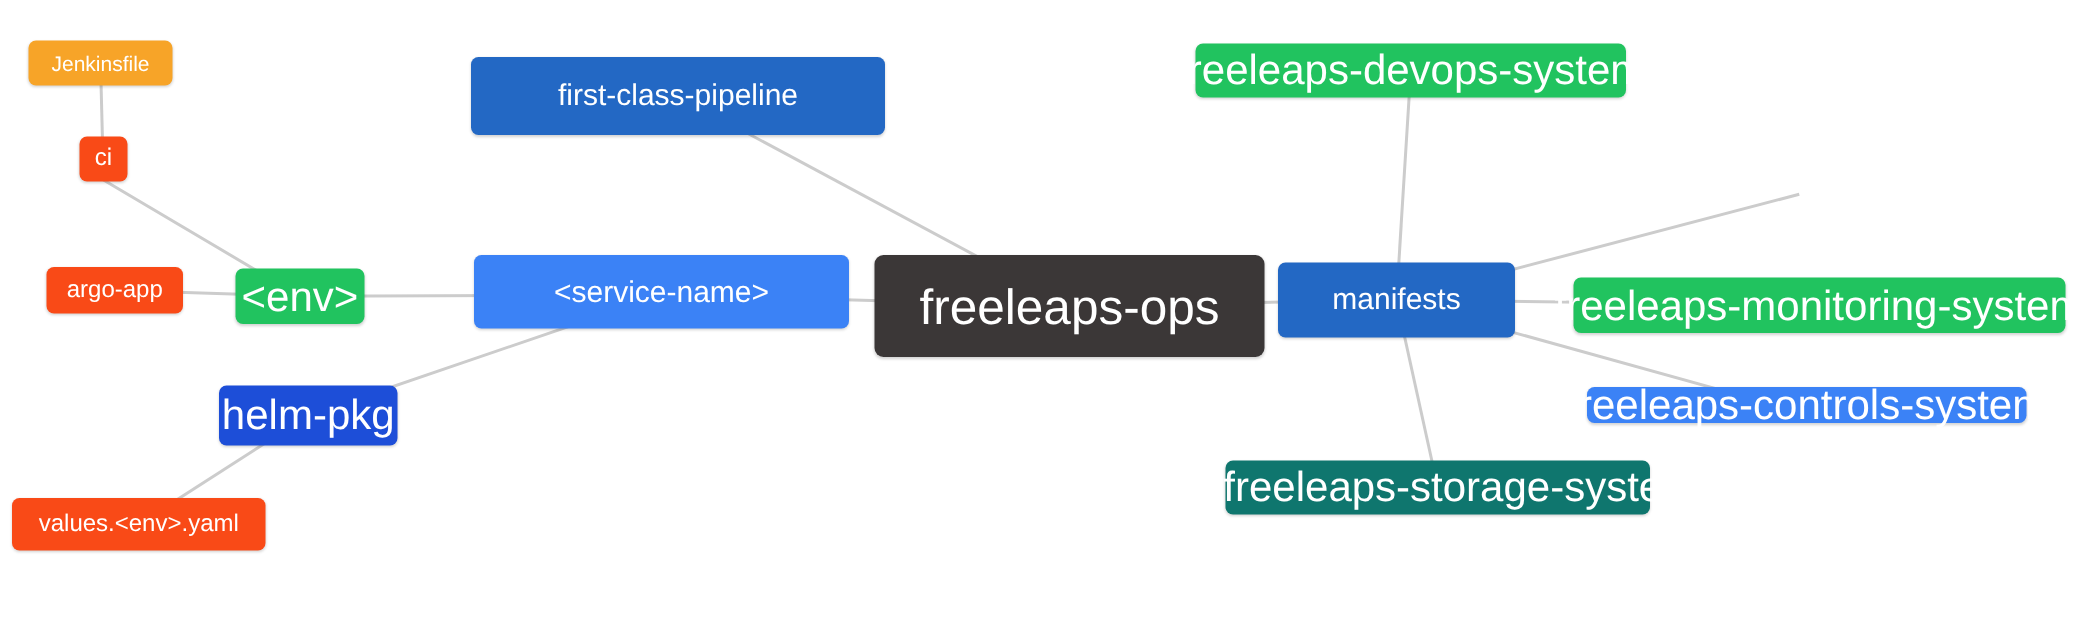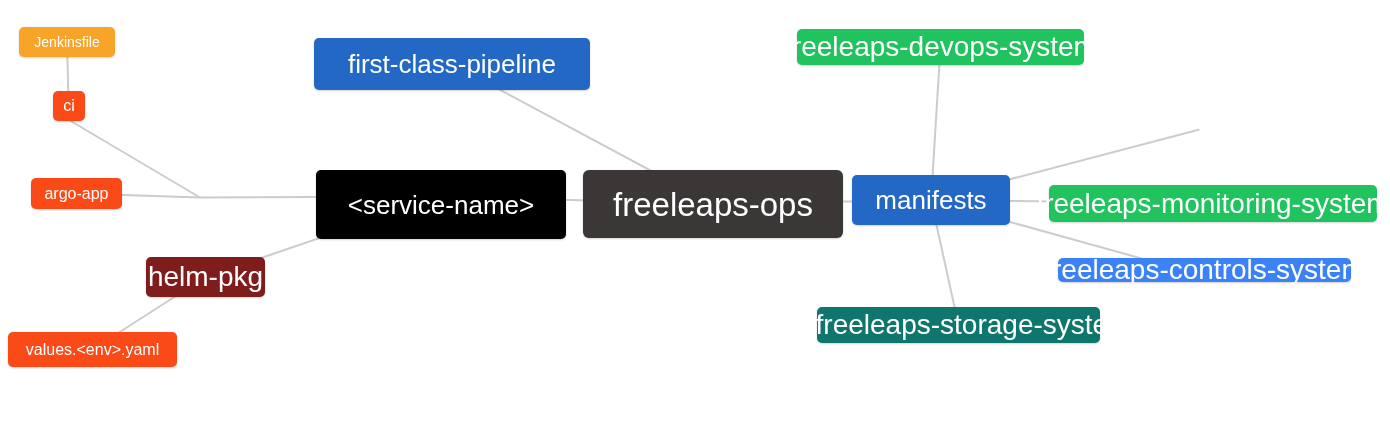--- a/index.html
+++ b/index.html
@@ -28,21 +28,21 @@
     align-items: center;
     justify-content: center;
     border-radius: 5px;
     white-space: nowrap;
     box-sizing: border-box;
     box-shadow: 0 1px 2px rgba(0,0,0,0.18);
     cursor: default;
     line-height: 1;
   }
   .lvl0 { font-size: 33px; border-radius: 6px; }
-  .lvl1 { font-size: 26px; }
+  .lvl1 { font-size: 20px; }
   .lvl2 { font-size: 28px; }
   .lvl3 { font-size: 16px; }
   .lvl4 { font-size: 14px; }
 </style>
 </head>
 <body>
 
 <div class="canvas">
   <svg class="edge-layer" width="1390" height="421" viewBox="0 0 1390 421">
       <line x1="713" y1="204" x2="452" y2="64" stroke="#cccccc" stroke-width="2"></line>
@@ -55,23 +55,24 @@
       <line x1="69" y1="120" x2="67" y2="42" stroke="#cccccc" stroke-width="2"></line>
       <line x1="205.5" y1="277" x2="92.5" y2="349.5" stroke="#cccccc" stroke-width="2"></line>
       <line x1="931" y1="200" x2="940.5" y2="47" stroke="#cccccc" stroke-width="2"></line>
       <line x1="931" y1="200" x2="1199.5" y2="129.5" stroke="#cccccc" stroke-width="2"></line>
       <line x1="931" y1="200" x2="1213" y2="203.5" stroke="#cccccc" stroke-width="2"></line>
       <line x1="931" y1="200" x2="1204.5" y2="276" stroke="#cccccc" stroke-width="2"></line>
       <line x1="931" y1="200" x2="958.5" y2="325" stroke="#cccccc" stroke-width="2"></line>
     </svg>
 <div class="node lvl0" style="left: 583px; top: 170px; width: 260px; height: 68px; background: rgb(59, 55, 55); color: rgb(255, 255, 255);">freeleaps-ops</div>
     <div class="node lvl1" style="left: 314px; top: 38px; width: 276px; height: 52px; background: rgb(35, 104, 196); color: rgb(255, 255, 255);">first-class-pipeline</div>
-    <div class="node lvl1" style="left: 316px; top: 170px; width: 250px; height: 69px; background: #000000; color: rgb(255, 255, 255);">&lt;service-name&gt;</div>
+    <div class="node lvl1" style="left: 316px; top: 170px; width: 250px; height: 49px; background: #3b82f6; color: rgb(255, 255, 255);">&lt;service-name&gt;</div>
     <div class="node lvl1" style="left: 852px; top: 175px; width: 158px; height: 50px; background: rgb(35, 104, 196); color: rgb(255, 255, 255);">manifests</div>
-    <div class="node lvl2" style="left: 146px; top: 257px; width: 119px; height: 40px; background: #7f1d1d; color: rgb(255, 255, 255); text-align: right;">helm-pkg</div>
+    <div class="node lvl2" style="left: 157px; top: 179px; width: 86px; height: 37px; background: rgb(33, 195, 95); color: rgb(255, 255, 255);">&lt;env&gt;</div>
+    <div class="node lvl2" style="left: 146px; top: 257px; width: 119px; height: 40px; background: #1d4ed8; color: rgb(255, 255, 255); text-align: right;">helm-pkg</div>
     <div class="node lvl3" style="left: 53px; top: 91px; width: 32px; height: 30px; background: rgb(249, 74, 23); color: rgb(255, 255, 255);">ci</div>
     <div class="node lvl3" style="left: 31px; top: 178px; width: 91px; height: 31px; background: rgb(249, 74, 23); color: rgb(255, 255, 255);">argo-app</div>
     <div class="node lvl4" style="left: 19px; top: 27px; width: 96px; height: 30px; background: rgb(247, 164, 40); color: rgb(255, 255, 255);">Jenkinsfile</div>
     <div class="node lvl3" style="left: 8px; top: 332px; width: 169px; height: 35px; background: rgb(249, 74, 23); color: rgb(255, 255, 255);">values.&lt;env&gt;.yaml</div>
     <div class="node lvl2" style="left: 797px; top: 29px; width: 287px; height: 36px; background: rgb(33, 195, 95); color: rgb(255, 255, 255);">freeleaps-devops-system</div>
     <div class="node lvl2" style="left: 1049px; top: 185px; width: 328px; height: 37px; background: rgb(33, 195, 95); color: rgb(255, 255, 255);">freeleaps-monitoring-system</div>
     <div class="node lvl2" style="left: 1058px; top: 258px; width: 293px; height: 24px; background: #3b82f6; color: rgb(255, 255, 255); text-align: right;">freeleaps-controls-system</div>
     <div class="node lvl2" style="left: 817px; top: 307px; width: 283px; height: 36px; background: #0f766e; color: rgb(255, 255, 255); padding-left: 30px;">freeleaps-storage-system</div>
   </div>
 

